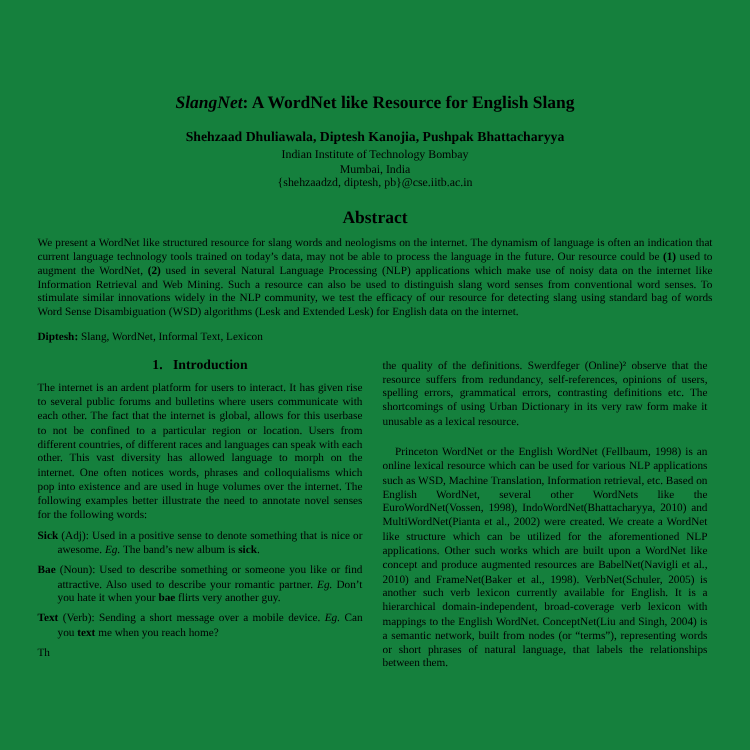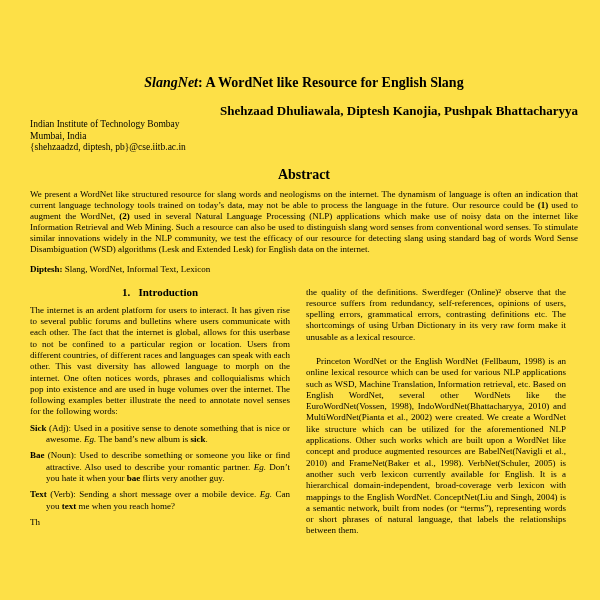--- a/index.html
+++ b/index.html
@@ -2,43 +2,43 @@
 <html><head>
 <meta charset="utf-8">
 <style>
   * { margin: 0; padding: 0; box-sizing: border-box; }
   html, body { background: #ffffff; }
   .page {
     position: relative;
     width: 600px;
     height: 600px;
     margin: 0 auto;
-    background: #fde047;
+    background: #15803d;
     color: #000000;
     font-family: "Liberation Serif", "DejaVu Serif", serif;
-    padding: 74px 22px 0 30px;
+    padding: 74px 30px 0 30px;
     overflow: hidden;
   }
   .title {
     text-align: center;
     font-size: 14px;
     font-weight: bold;
     line-height: 17px;
     margin-bottom: 13px;
   }
   .title .ital { font-style: italic; }
   .authors {
-    text-align: right;
-    font-size: 13px;
+    text-align: center;
+    font-size: 11px;
     font-weight: bold;
     line-height: 13px;
     margin-bottom: 2px;
   }
   .affil {
-    text-align: left;
+    text-align: center;
     font-size: 9.5px;
     line-height: 11.5px;
   }
   .abstract-heading {
     text-align: center;
     font-size: 14px;
     font-weight: bold;
     margin-top: 13px;
     margin-bottom: 6px;
   }

